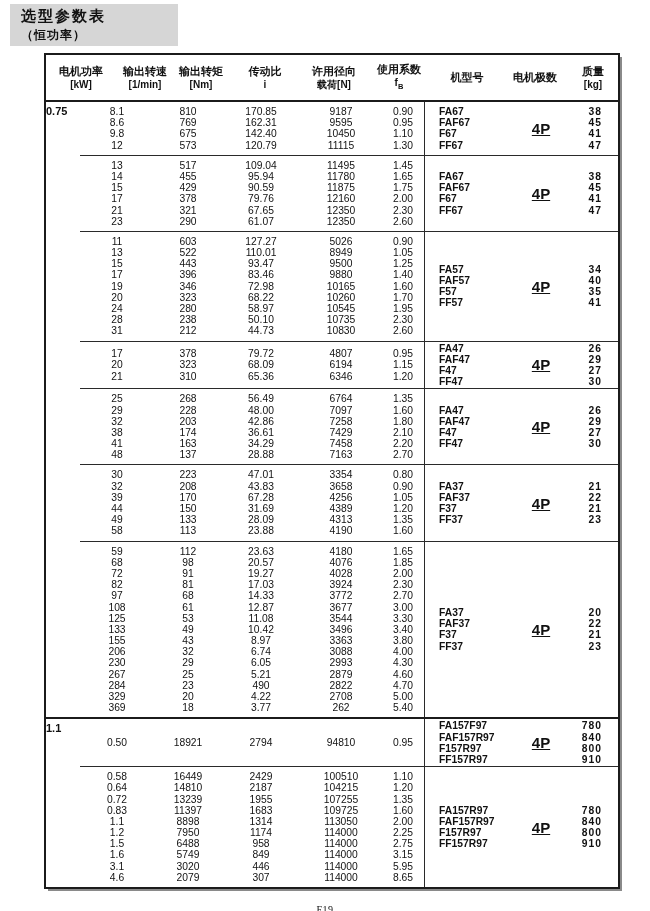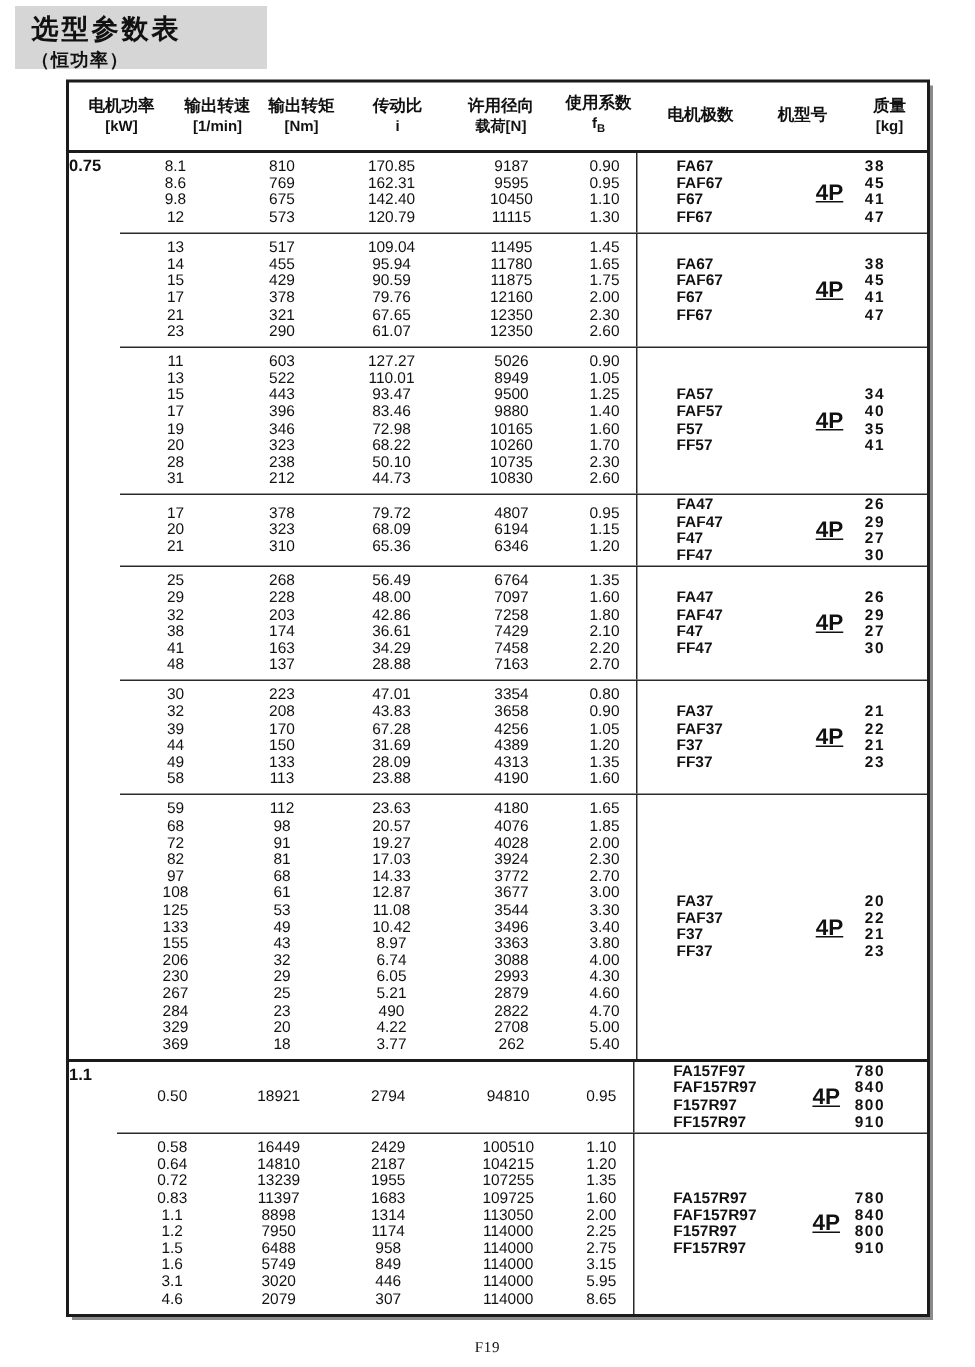--- a/index.html
+++ b/index.html
@@ -4,21 +4,21 @@
 <style>
   html,body { margin:0; padding:0; }
   body {
     width:650px; height:911px; background:#ffffff; overflow:hidden;
     font-family:"Liberation Sans","DejaVu Sans",sans-serif; color:#111;
   }
   .title-box {
     margin:4px 0 0 10px; width:168px; height:42px; background:#d6d6d6;
     box-sizing:border-box; padding:3px 0 0 11px;
   }
-  .title { font-size:18px; font-weight:bold; letter-spacing:2px; }
+  .title { font-size:15px; font-weight:bold; letter-spacing:2px; }
   .subtitle { font-size:12px; font-weight:bold; margin-top:1px; letter-spacing:1px; }
 
   .tbl {
     width:576px; margin:7px 0 0 44px; box-sizing:border-box;
     border:2px solid #1b1b1b; box-shadow:3px 3px 0 -1px #8a8a8a; background:#fff;
   }
   .thead {
     display:grid; grid-template-columns:70px 58px 54px 74px 64px 66px 70px 66px 50px;
     height:45px; border-bottom:2px solid #1b1b1b;
   }
@@ -31,21 +31,21 @@
   .section + .section { border-top:2px solid #1b1b1b; }
   .power-col { width:34px; box-sizing:border-box; font-weight:bold; font-size:11px; padding:3px 0 0 0; }
   .blocks { flex:1; display:flex; flex-direction:column; }
   .block { display:flex; }
   .block + .block { border-top:1.5px solid #2a2a2a; }
 
   .drows { width:344px; display:flex; flex-direction:column; justify-content:center; padding:4px 0; }
   .drow { display:grid; grid-template-columns:74px 68px 78px 82px 42px; height:11.2px; }
   .dcell { text-align:center; font-size:10.3px; line-height:11.2px; }
 
-  .marea { flex:1; display:flex; border-left:1.5px solid #2a2a2a; padding:1px 12px; }
+  .marea { flex:1; display:flex; border-left:1.5px solid #2a2a2a; padding:1px 0; }
   .mnames { width:97px; box-sizing:border-box; padding-left:14px; display:flex; flex-direction:column; justify-content:center; }
   .mname { height:11.2px; line-height:11.2px; font-size:10.3px; font-weight:bold; white-space:nowrap; }
   .poles { width:38px; display:flex; align-items:center; justify-content:center;
     font-size:15px; font-weight:bold;text-decoration:underline; }
   .masses { flex:1; display:flex; flex-direction:column; justify-content:center; align-items:flex-end; padding-right:16px; }
   .mass { height:11.2px; line-height:11.2px; font-size:10.3px; font-weight:bold; letter-spacing:1px; }
 
   .footer { text-align:center; margin-top:15px; font-family:"Liberation Serif","DejaVu Serif",serif;
     font-size:10px; letter-spacing:0.5px; }
 </style>
@@ -77,24 +77,24 @@
       </div>
       <div class="hcell">
         <div class="hline1">许用径向</div>
         <div class="hline2">载荷[N]</div>
       </div>
       <div class="hcell">
         <div class="hline1">使用系数</div>
         <div class="hline2">f<sub>B</sub></div>
       </div>
       <div class="hcell">
+        <div class="hline1">机型号</div>
+      </div>
+      <div class="hcell">
         <div class="hline1">电机极数</div>
-      </div>
-      <div class="hcell">
-        <div class="hline1">机型号</div>
       </div>
       <div class="hcell">
         <div class="hline1">质量</div>
         <div class="hline2">[kg]</div>
       </div>
     </div>
   <div>
       <div class="section">
         <div class="power-col">0.75</div>
         <div class="blocks">
@@ -244,20 +244,27 @@
                 <div class="dcell">1.60</div>
               </div>
               <div class="drow">
                 <div class="dcell">20</div>
                 <div class="dcell">323</div>
                 <div class="dcell">68.22</div>
                 <div class="dcell">10260</div>
                 <div class="dcell">1.70</div>
               </div>
               <div class="drow">
+                <div class="dcell">24</div>
+                <div class="dcell">280</div>
+                <div class="dcell">58.97</div>
+                <div class="dcell">10545</div>
+                <div class="dcell">1.95</div>
+              </div>
+              <div class="drow">
                 <div class="dcell">28</div>
                 <div class="dcell">238</div>
                 <div class="dcell">50.10</div>
                 <div class="dcell">10735</div>
                 <div class="dcell">2.30</div>
               </div>
               <div class="drow">
                 <div class="dcell">31</div>
                 <div class="dcell">212</div>
                 <div class="dcell">44.73</div>

